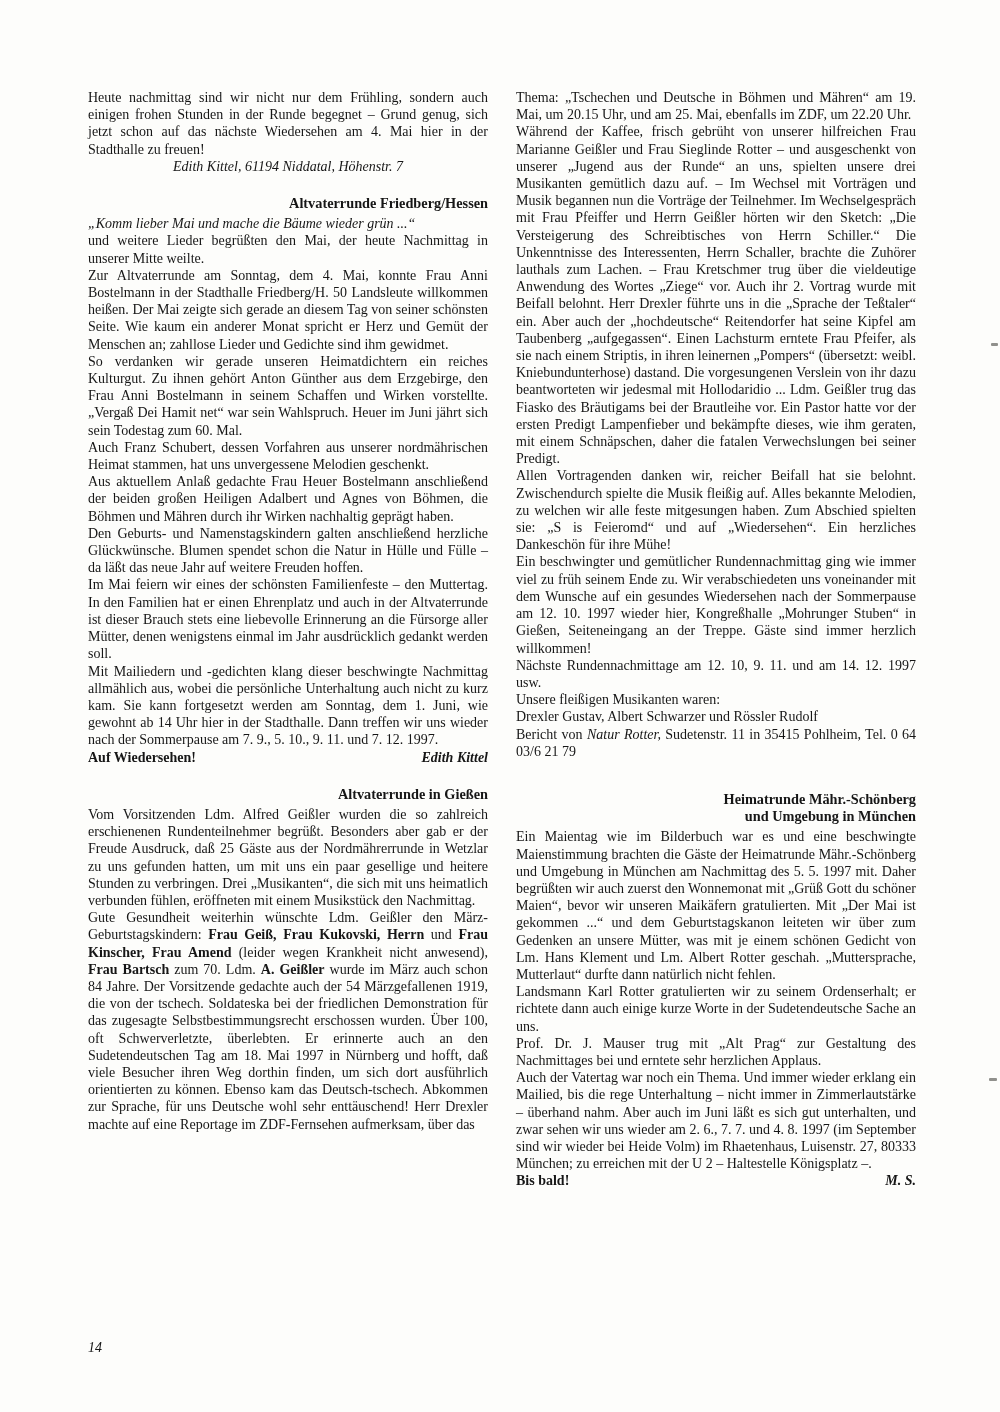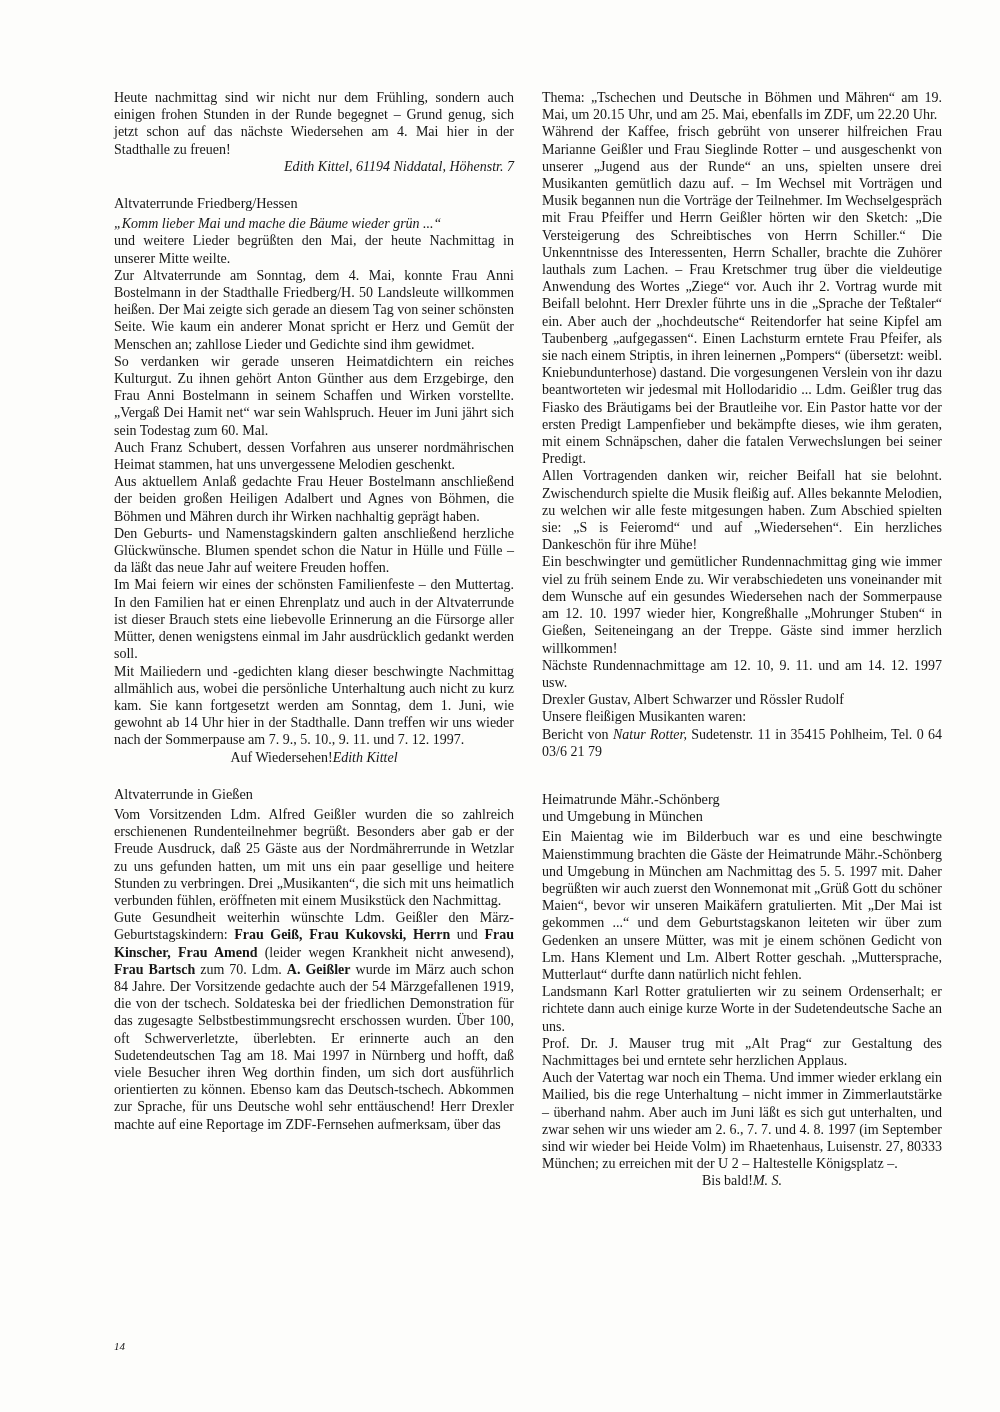--- a/index.html
+++ b/index.html
@@ -5,55 +5,55 @@
   html, body { margin: 0; padding: 0; }
   body {
     width: 1000px;
     height: 1412px;
     background: #fdfdfb;
     color: #161616;
     font-family: "Liberation Serif", serif;
     position: relative;
     overflow: hidden;
   }
-  .page { position: absolute; inset: 0; margin-left: 26px; }
+  .page { position: absolute; inset: 0; }
   .columns {
     position: absolute;
     left: 88px;
     top: 89px;
     width: 829px;
     display: flex;
     gap: 28px;
   }
   .col {
     width: 400px;
     font-size: 14px;
     line-height: 17.2px;
     text-align: justify;
     hyphens: auto;
     -webkit-hyphens: auto;
   }
   .col p { margin: 0; }
   .heading {
     font-size: 14.3px;
     line-height: 17.2px;
-    font-weight: normal;
-    text-align: left;
+    font-weight: bold;
+    text-align: right;
     margin: 20px 0 3px 0;
   }
   .heading.big-gap { margin-top: 31px; }
   .sig-line { text-align: right; }
-  .italic { font-style: italic; }
-  .closing-line { display: flex; justify-content: center; }
+  .italic { font-style: italic; text-align: center; }
+  .closing-line { display: flex; justify-content: space-between; font-weight: bold; }
   .closing-line .right { font-style: italic; text-align: right; }
   .page-number {
     position: absolute;
     left: 88px;
     top: 1340px;
-    font-size: 11px;
+    font-size: 14px;
     font-style: italic;
   }
   .scan-mark { position: absolute; background: #90908c; border-radius: 1px; }
 </style>
 </head>
 <body>
 
 <div class="page">
 
   <div class="columns">
@@ -94,22 +94,22 @@
     </div>
 
     <div class="col">
 
       <p>Thema: „Tschechen und Deutsche in Böhmen und Mähren“ am 19. Mai, um 20.15 Uhr, und am 25. Mai, ebenfalls im ZDF, um 22.20 Uhr.</p>
       <p>Während der Kaffee, frisch gebrüht von unserer hilfreichen Frau Marianne Geißler und Frau Sieglinde Rotter – und ausgeschenkt von unserer „Jugend aus der Runde“ an uns, spielten unsere drei Musikanten gemütlich dazu auf. – Im Wechsel mit Vorträgen und Musik begannen nun die Vorträge der Teilnehmer. Im Wechselgespräch mit Frau Pfeiffer und Herrn Geißler hörten wir den Sketch: „Die Versteigerung des Schreibtisches von Herrn Schiller.“ Die Unkenntnisse des Interessenten, Herrn Schaller, brachte die Zuhörer lauthals zum Lachen. – Frau Kretschmer trug über die vieldeutige Anwendung des Wortes „Ziege“ vor. Auch ihr 2. Vortrag wurde mit Beifall belohnt. Herr Drexler führte uns in die „Sprache der Teßtaler“ ein. Aber auch der „hochdeutsche“ Reitendorfer hat seine Kipfel am Taubenberg „aufgegassen“. Einen Lachsturm erntete Frau Pfeifer, als sie nach einem Striptis, in ihren leinernen „Pompers“ (übersetzt: weibl. Kniebundunterhose) dastand. Die vorgesungenen Verslein von ihr dazu beantworteten wir jedesmal mit Hollodaridio ... Ldm. Geißler trug das Fiasko des Bräutigams bei der Brautleihe vor. Ein Pastor hatte vor der ersten Predigt Lampenfieber und bekämpfte dieses, wie ihm geraten, mit einem Schnäpschen, daher die fatalen Verwechslungen bei seiner Predigt.</p>
       <p>Allen Vortragenden danken wir, reicher Beifall hat sie belohnt. Zwischendurch spielte die Musik fleißig auf. Alles bekannte Melodien, zu welchen wir alle feste mitgesungen haben. Zum Abschied spielten sie: „S is Feieromd“ und auf „Wiedersehen“. Ein herzliches Dankeschön für ihre Mühe!</p>
       <p>Ein beschwingter und gemütlicher Rundennachmittag ging wie immer viel zu früh seinem Ende zu. Wir verabschiedeten uns voneinander mit dem Wunsche auf ein gesundes Wiedersehen nach der Sommerpause am 12. 10. 1997 wieder hier, Kongreßhalle „Mohrunger Stuben“ in Gießen, Seiteneingang an der Treppe. Gäste sind immer herzlich willkommen!</p>
       <p>Nächste Rundennachmittage am 12. 10, 9. 11. und am 14. 12. 1997 usw.</p>
 
+      <p>Unsere fleißigen Musikanten waren:</p>
       <p>Drexler Gustav, Albert Schwarzer und Rössler Rudolf</p>
-      <p>Unsere fleißigen Musikanten waren:</p>
 
       <p>
         <span>Bericht von </span><span class="italic">Natur Rotter,</span><span> Sudetenstr. 11 in 35415 Pohlheim, Tel. 0 64 03/6 21 79</span>
       </p>
 
       <div class="heading big-gap">
         <span>Heimatrunde Mähr.-Schönberg</span><br>
         <span>und Umgebung in München</span>
       </div>
 

